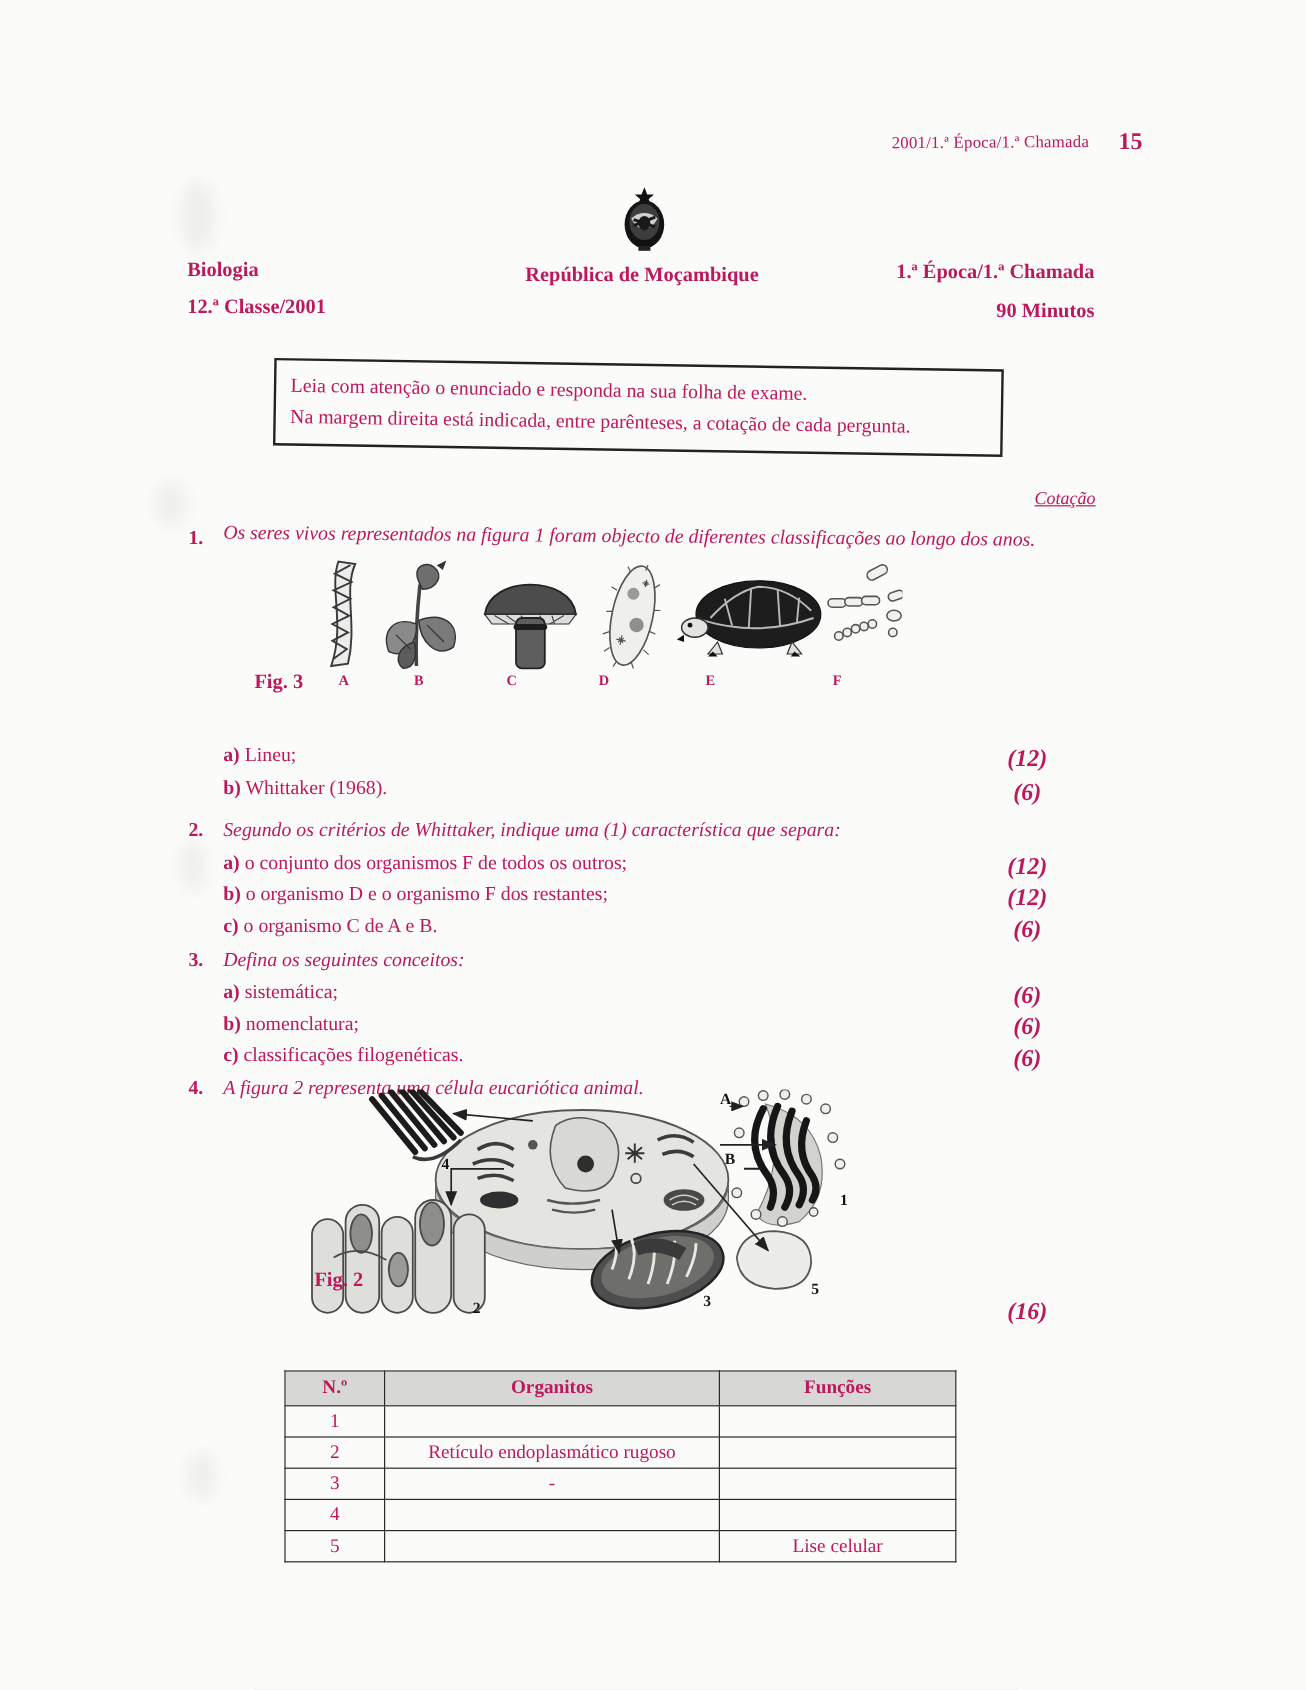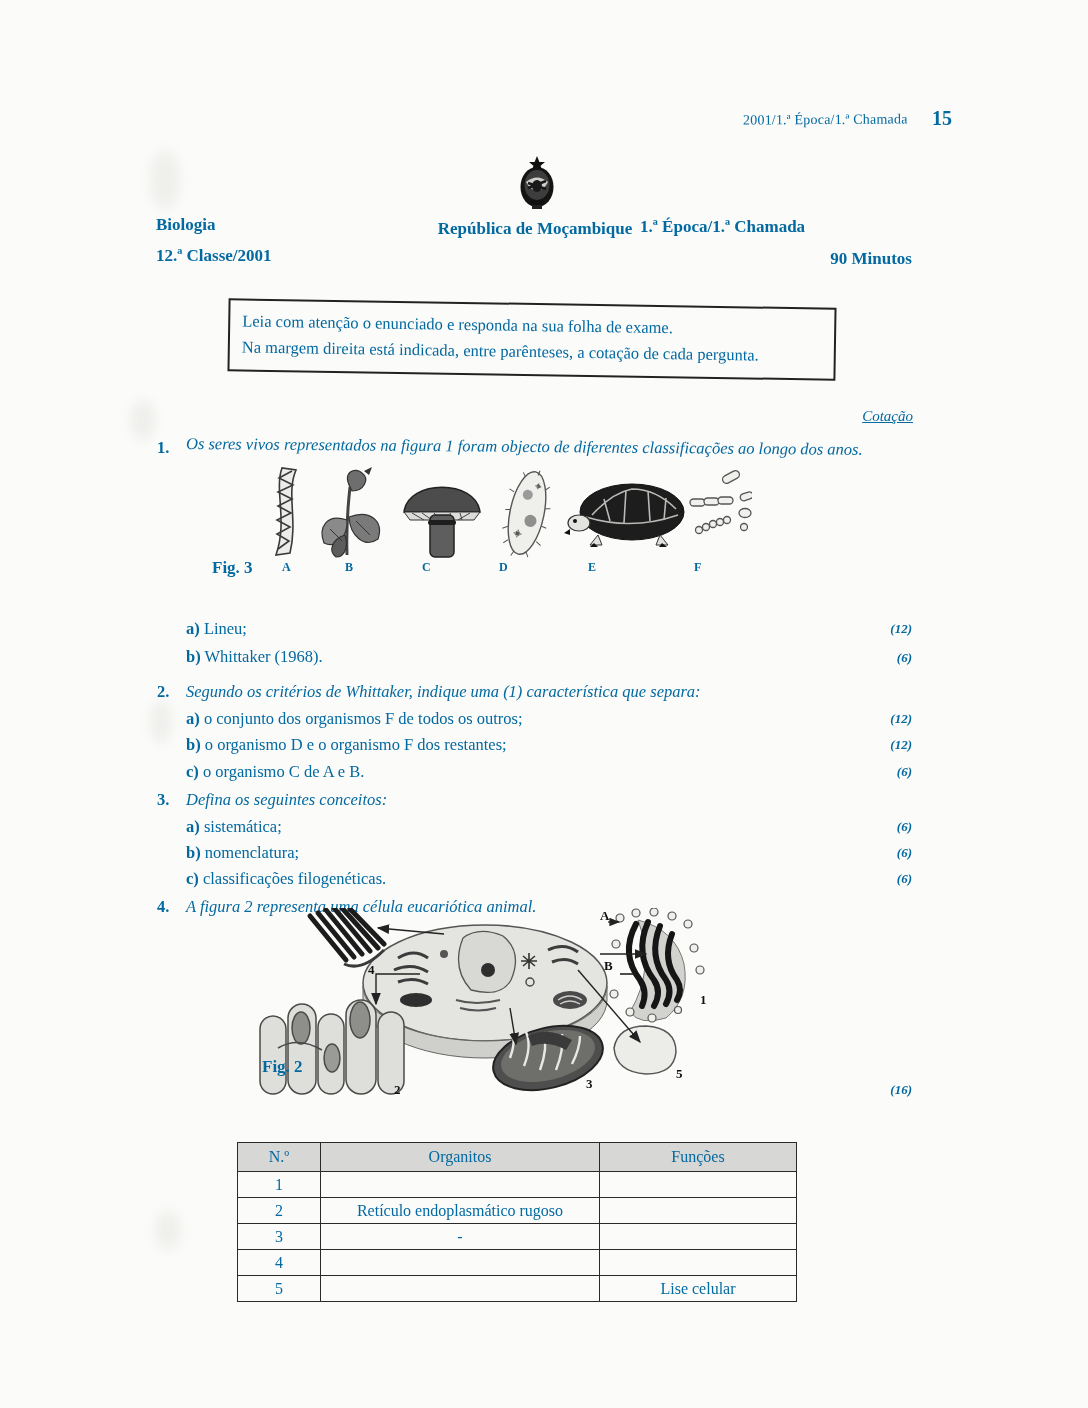--- a/index.html
+++ b/index.html
@@ -2,54 +2,54 @@
 <html><head>
 <meta charset="utf-8">
 <style>
   html,body{margin:0;padding:0;background:#e9e9e7;}
   .page{
     position:relative;
     width:1088px;height:1408px;
     margin:0 auto;
     background:#fbfbf9;
     font-family:"Liberation Serif","DejaVu Serif",serif;
-    color:#0369a1;
+    color:#be185d;
     overflow:hidden;
   }
   .smudge{position:absolute;border-radius:50%;background:#b9b9b4;filter:blur(6px);opacity:.18;}
   .abs{position:absolute;}
   .hdr-session{font-size:14px;letter-spacing:.2px;transform:rotate(-0.4deg);}
   .hdr-page{font-size:20px;font-weight:bold;}
   .title{font-size:17px;font-weight:bold;}
   .box{
     border:2px solid #222;
     padding:8px 14px 10px 12px;
     font-size:16.5px;
     line-height:1.55;
     transform:rotate(0.9deg);
     background:#fbfbf9;
   }
   .cotacao{font-size:15px;font-weight:normal;font-style:italic;text-decoration:underline;}
   .qnum{font-weight:bold;font-size:16.5px;}
   .stem{font-style:italic;font-size:16.5px;}
   .plain{font-size:16.5px;}
   .itemletter{font-weight:bold;}
-  .score{font-style:italic;font-weight:600;font-size:13px;text-align:right;}
+  .score{font-style:italic;font-weight:600;font-size:20px;text-align:center;}
   .figlabel{font-weight:bold;font-size:17px;}
   .orgletter{position:absolute;top:0;font-size:12px;font-weight:bold;}
   table.q4{border-collapse:collapse;table-layout:fixed;}
   table.q4 th,table.q4 td{
     border:1.5px solid #2a2a2a;
     font-size:16px;
     padding:1px 8px;
     height:23px;
     overflow:hidden;
     white-space:nowrap;
   }
-  table.q4 th{background:#d7d7d5;font-weight:normal;height:26px;}
+  table.q4 th{background:#d7d7d5;font-weight:bold;height:26px;}
   .col-n{width:66px;text-align:center;}
   .col-org{width:262px;text-align:center;}
   .col-fun{width:180px;text-align:center;}
   svg text{font-family:"Liberation Serif","DejaVu Serif",serif;}
 </style>
 </head>
 <body>
 
 <div class="page">
 
@@ -72,21 +72,21 @@
       <path d="M15,27 l18,6 M33,25 l-18,7" stroke="#191919" stroke-width="2.5"></path>
       <ellipse cx="24" cy="30" rx="5" ry="6" fill="#1a1a1a"></ellipse>
       <rect x="17" y="44" width="14" height="5" fill="#101010"></rect>
       <rect x="19" y="49" width="10" height="4" fill="#202020"></rect>
     </svg>
   </div>
 
   <div class="abs title" style="left:156px;top:215px;">Biologia</div>
   <div class="abs title" style="left:156px;top:246px;">12.ª Classe/2001</div>
   <div class="abs title" style="left:300px;top:219px;width:470px;text-align:center;">República de Moçambique</div>
-  <div class="abs title" style="left:640px;top:217px;width:272px;">1.ª Época/1.ª Chamada</div>
+  <div class="abs title" style="left:640px;top:217px;width:272px;text-align:right;">1.ª Época/1.ª Chamada</div>
   <div class="abs title" style="left:640px;top:249px;width:272px;text-align:right;">90 Minutos</div>
 
   <div class="abs box" style="left:228px;top:303px;width:578px;">
     <div>Leia com atenção o enunciado e responda na sua folha de exame.</div>
     <div>Na margem direita está indicada, entre parênteses, a cotação de cada pergunta.</div>
   </div>
 
   <div class="abs cotacao" style="left:700px;top:408px;width:213px;text-align:right;">Cotação</div>
 
   <div class="abs qnum" style="left:157px;top:438px;">1.</div>

